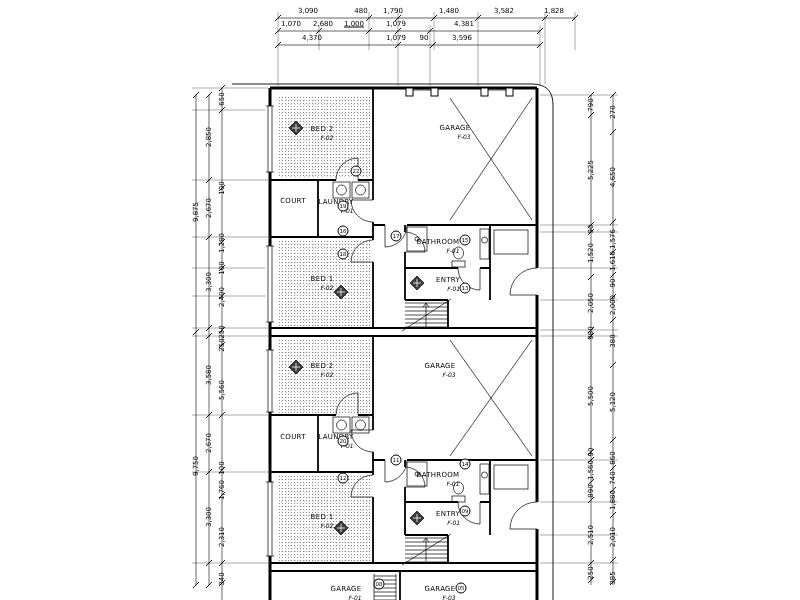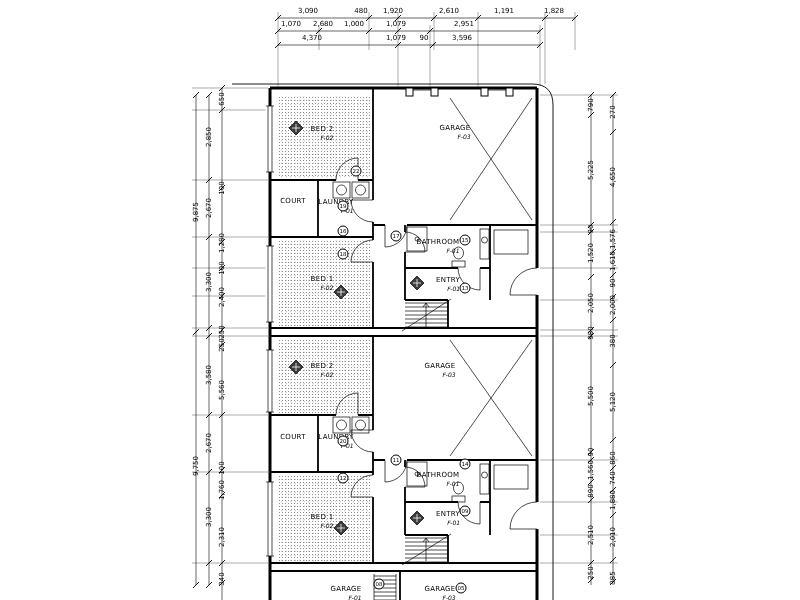--- a/index.html
+++ b/index.html
@@ -93,29 +93,29 @@
     </g>
 
     <g stroke="#000" stroke-width="0.7">
       <path fill="#3c3c3c" d="M296 121 L303 128 L296 135 L289 128 Z M341 285 L348 292 L341 299 L334 292 Z M417 276 L424 283 L417 290 L410 283 Z M296 360 L303 367 L296 374 L289 367 Z M341 521 L348 528 L341 535 L334 528 Z M417 511 L424 518 L417 525 L410 518 Z"></path>
       <path stroke="#fff" stroke-width="0.8" fill="none" d="M292 128 H300 M296 124 V132 M337 292 H345 M341 288 V296 M413 283 H421 M417 279 V287 M292 367 H300 M296 363 V371 M337 528 H345 M341 524 V532 M413 518 H421 M417 514 V522"></path>
     </g>
   </svg>
 
   <div class="lbl" style="left:308px;top:11px;text-align:right;">3,090</div>
   <div class="lbl" style="left:361px;top:11px;">480</div>
-  <div class="lbl" style="left:393px;top:11px;">1,920</div>
-  <div class="lbl" style="left:449px;top:11px;">2,610</div>
-  <div class="lbl" style="left:504px;top:11px;">1,191</div>
+  <div class="lbl" style="left:393px;top:11px;">1,790</div>
+  <div class="lbl" style="left:449px;top:11px;">1,480</div>
+  <div class="lbl" style="left:504px;top:11px;">3,582</div>
   <div class="lbl" style="left:554px;top:11px;">1,828</div>
   <div class="lbl" style="left:291px;top:24px;">1,070</div>
   <div class="lbl" style="left:323px;top:24px;">2,680</div>
-  <div class="lbl" style="left:354px;top:24px;">1,000</div>
+  <div class="lbl" style="left:354px;top:24px;text-decoration:underline;">1,000</div>
   <div class="lbl" style="left:396px;top:24px;">1,079</div>
-  <div class="lbl" style="left:464px;top:24px;">2,951</div>
+  <div class="lbl" style="left:464px;top:24px;">4,381</div>
   <div class="lbl" style="left:312px;top:38px;">4,370</div>
   <div class="lbl" style="left:396px;top:38px;">1,079</div>
   <div class="lbl" style="left:424px;top:38px;">90</div>
   <div class="lbl" style="left:462px;top:38px;">3,596</div>
 
   <div class="lblv" style="left:196px;top:212px;">9,875</div>
   <div class="lblv" style="left:196px;top:466px;">9,750</div>
   <div class="lblv" style="left:209px;top:137px;">2,850</div>
   <div class="lblv" style="left:209px;top:208px;">2,670</div>
   <div class="lblv" style="left:209px;top:282px;">3,300</div>

